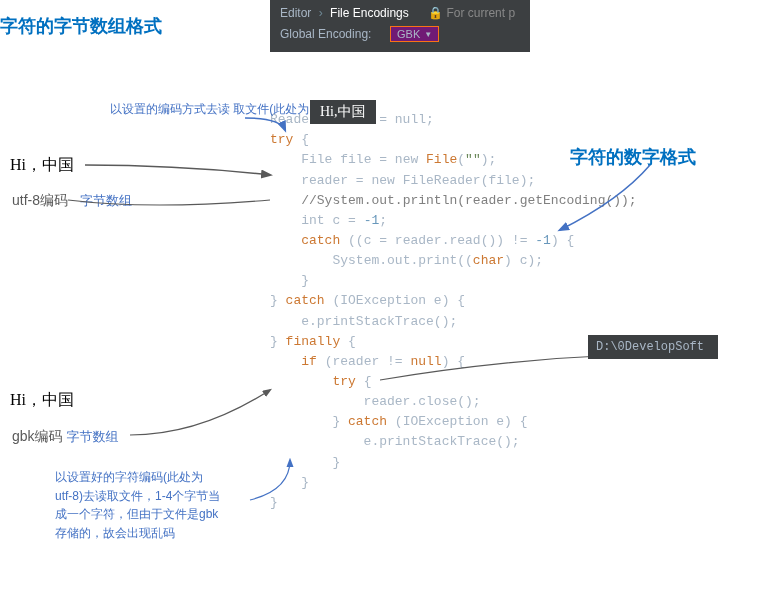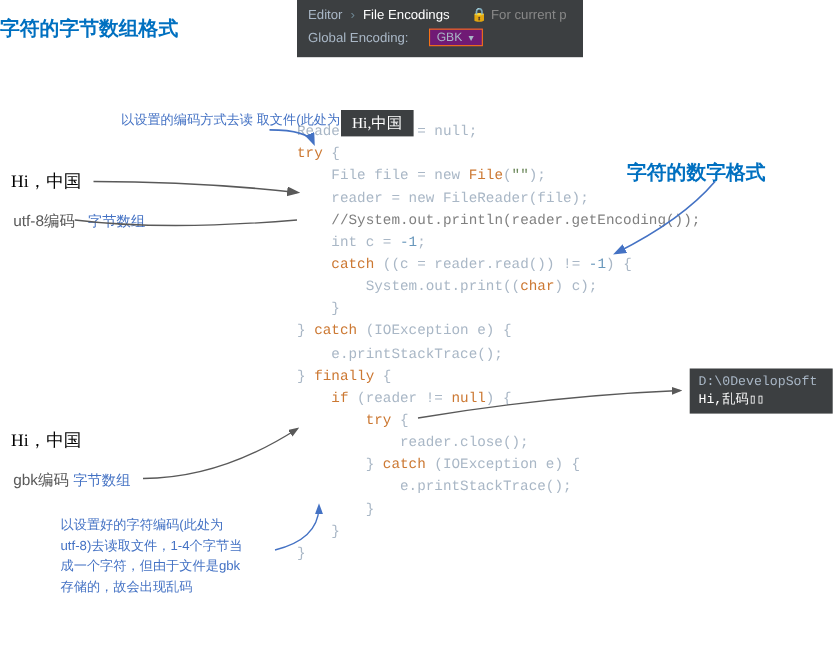--- a/index.html
+++ b/index.html
@@ -79,21 +79,21 @@
       font-family: Liberation Serif, serif;
       font-size: 14px;
       padding: 3px 10px;
       z-index: 20;
     }
 
     
     .dev-popup {
       position: absolute;
       top: 335px;
-      left: 627px;
+      left: 588px;
       background: #3c3f41;
       color: #a9b7c6;
       font-family: 'Courier New', monospace;
       font-size: 12px;
       padding: 5px 8px;
       z-index: 20;
       min-width: 130px;
     }
     .dev-popup .dev-path { color: #a9b7c6; }
     .dev-popup .dev-garbled { color: #ffffff; }
@@ -158,21 +158,20 @@
             reader.close();
         } <span class="code-keyword">catch</span> (IOException e) {
             e.printStackTrace();
         }
     }
 }
 </div>
 
 <div class="dev-popup">
   <div class="dev-path">D:\0DevelopSoft</div>
-  <div class="dev-garbled">Hi,乱码▯▯</div>
 </div>
 
 <div class="annotation blue-bold" style="top:14px; left:0px;">字符的字节数组格式</div>
 
 <div class="annotation blue-link" style="top:100px; left:110px; line-height:1.5;">
   <span>以设置的编码方式去读
 取文件(此处为utf-8)</span>
 </div>
 
 <div class="annotation black-main" style="top:155px; left:10px;">Hi，中国</div>

